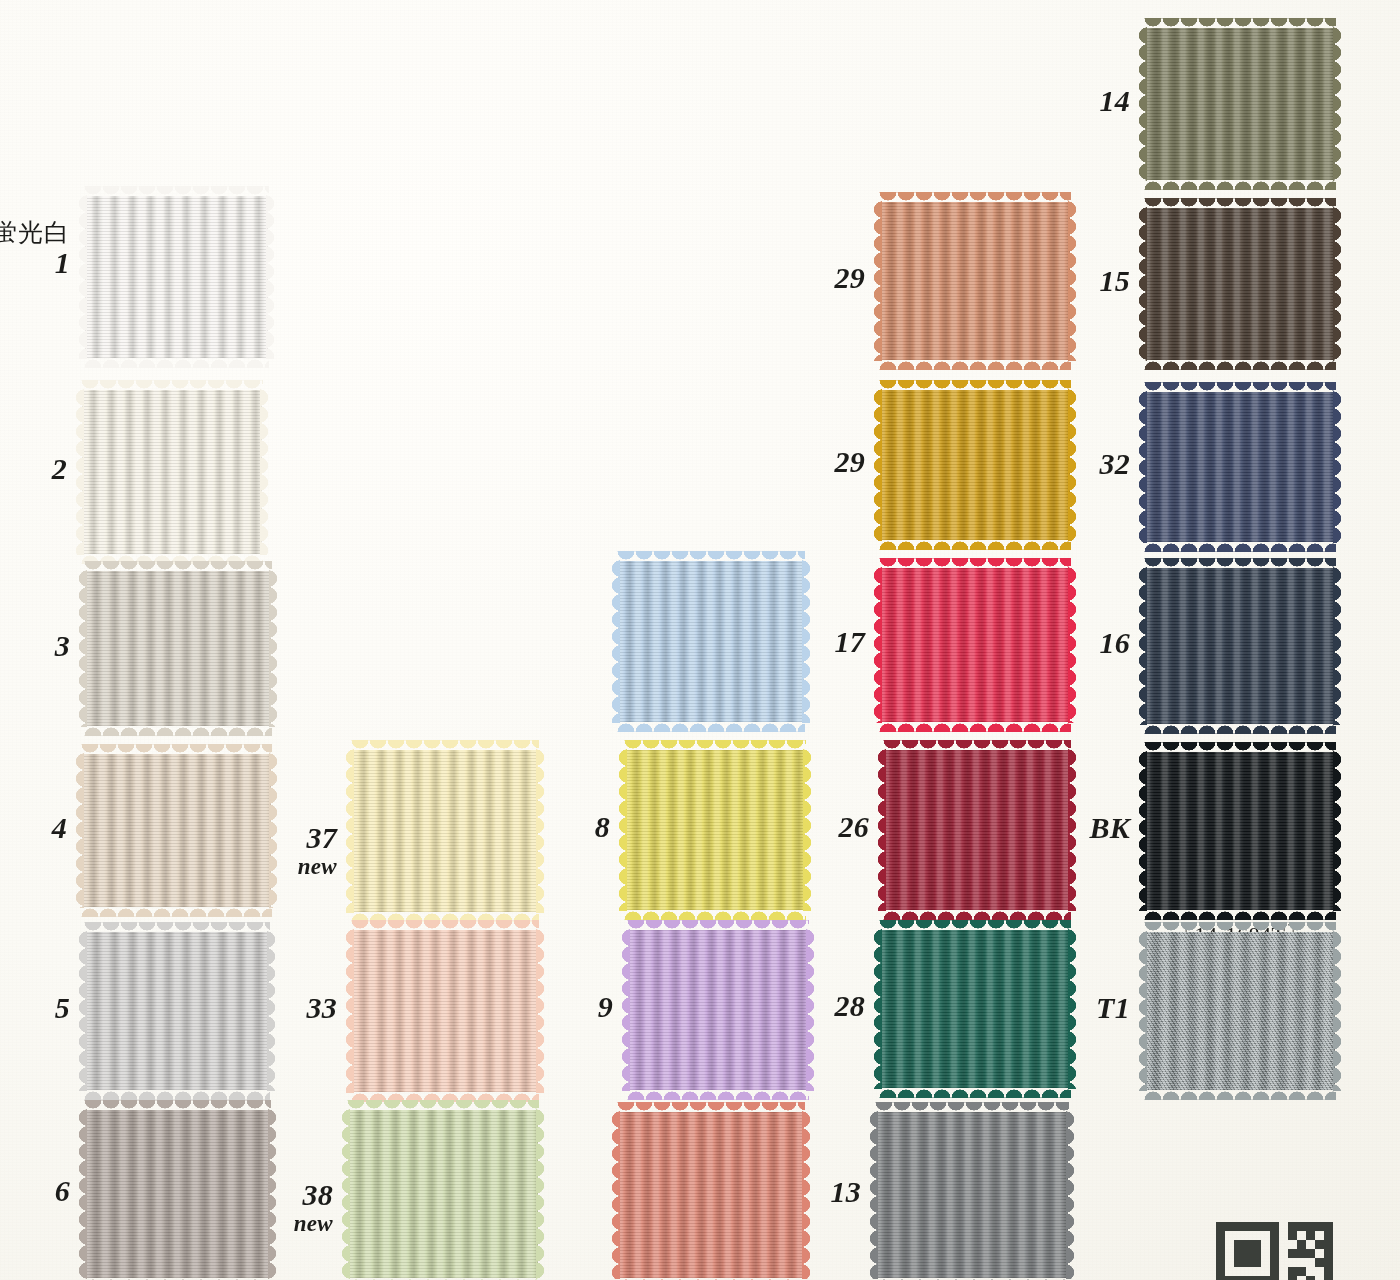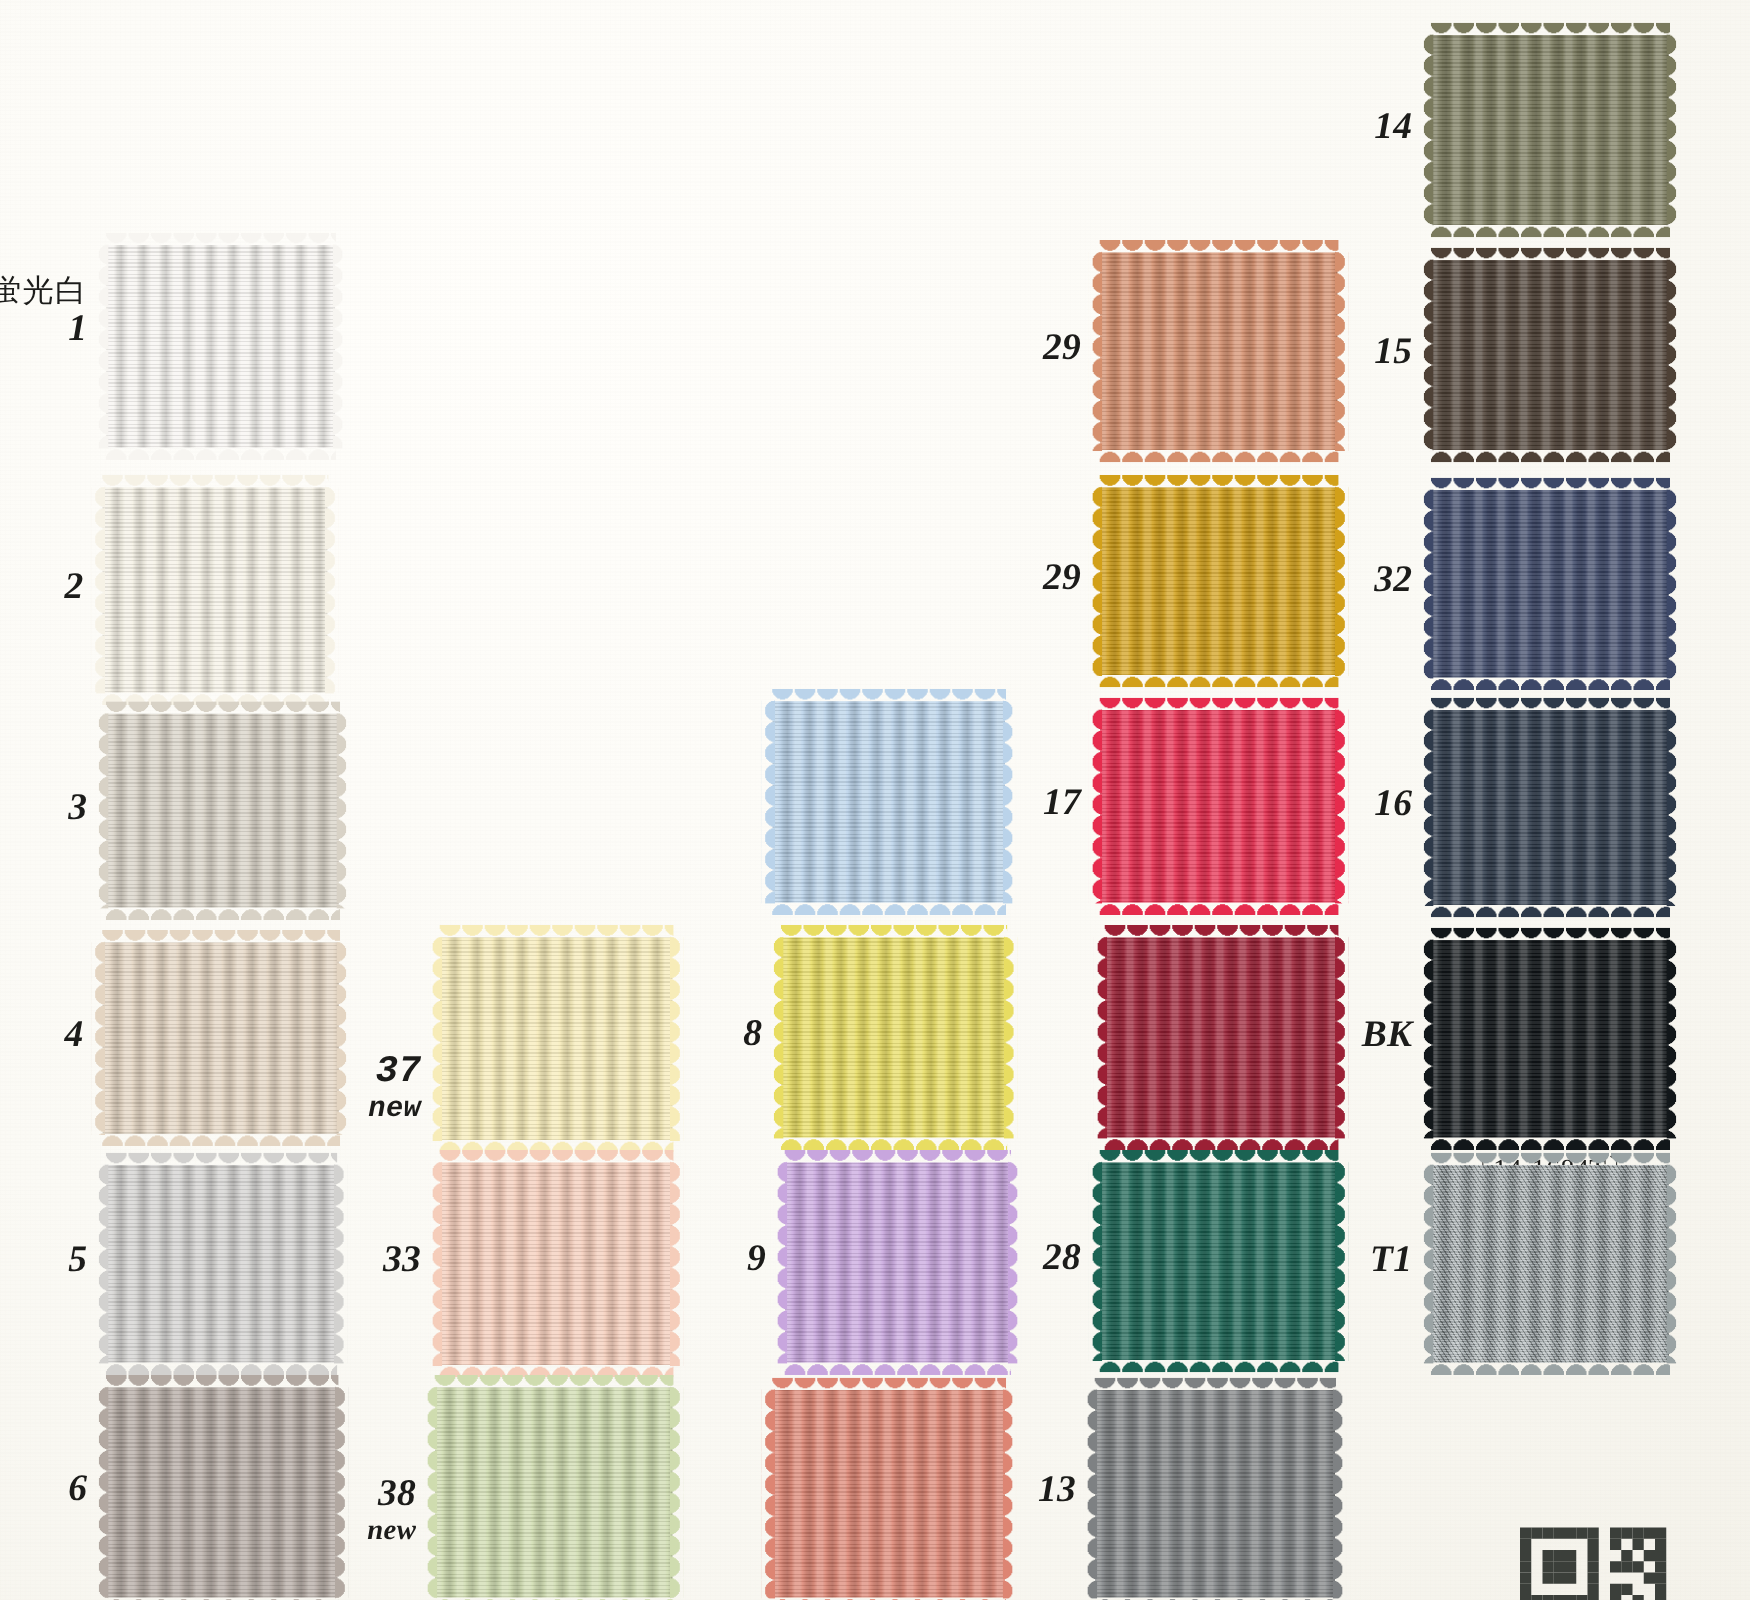--- a/index.html
+++ b/index.html
@@ -202,21 +202,21 @@
       <span class="num">6</span>
     </div>
     <div class="sw" style="left: 352px; top: 750px; width: 186px; height: 162px; background: rgb(247, 236, 184);">
       <div class="shadow"></div>
       <div class="body"></div>
       <div class="edge-t" style="background: rgb(247, 236, 184);"></div>
       <div class="edge-b" style="background: rgb(247, 236, 184);"></div>
       <div class="edge-l" style="background: rgb(247, 236, 184);"></div>
       <div class="edge-r" style="background: rgb(247, 236, 184);"></div>
     </div>
-    <div class="lbl" style="width: 200px; left: 137px; padding-right: 10px; top: 842px; font-family: Liberation Mono, monospace;">
+    <div class="lbl" style="width: 200px; left: 137px; padding-right: 10px; top: 821px;">
       <span class="num">37</span>
       <span class="sub">new</span>
     </div>
     <div class="sw" style="left: 352px; top: 930px; width: 186px; height: 162px; background: rgb(245, 205, 186);">
       <div class="shadow"></div>
       <div class="body"></div>
       <div class="edge-t" style="background: rgb(245, 205, 186);"></div>
       <div class="edge-b" style="background: rgb(245, 205, 186);"></div>
       <div class="edge-l" style="background: rgb(245, 205, 186);"></div>
       <div class="edge-r" style="background: rgb(245, 205, 186);"></div>
@@ -307,20 +307,23 @@
     <div class="lbl" style="width: 200px; left: 665px; padding-right: 22px; top: 625px;">
       <span class="num">17</span>
     </div>
     <div class="sw" style="left: 884px; top: 750px; width: 186px; height: 160px; background: rgb(155, 32, 53);">
       <div class="shadow"></div>
       <div class="body"></div>
       <div class="edge-t" style="background: rgb(155, 32, 53);"></div>
       <div class="edge-b" style="background: rgb(155, 32, 53);"></div>
       <div class="edge-l" style="background: rgb(155, 32, 53);"></div>
       <div class="edge-r" style="background: rgb(155, 32, 53);"></div>
+    </div>
+    <div class="lbl" style="width: 200px; left: 669px; padding-right: 22px; top: 810px;">
+      <span class="num">26</span>
     </div>
     <div class="sw" style="left: 880px; top: 930px; width: 190px; height: 158px; background: rgb(27, 99, 83);">
       <div class="shadow"></div>
       <div class="body"></div>
       <div class="edge-t" style="background: rgb(27, 99, 83);"></div>
       <div class="edge-b" style="background: rgb(27, 99, 83);"></div>
       <div class="edge-l" style="background: rgb(27, 99, 83);"></div>
       <div class="edge-r" style="background: rgb(27, 99, 83);"></div>
     </div>
     <div class="lbl" style="width: 200px; left: 665px; padding-right: 22px; top: 989px;">

